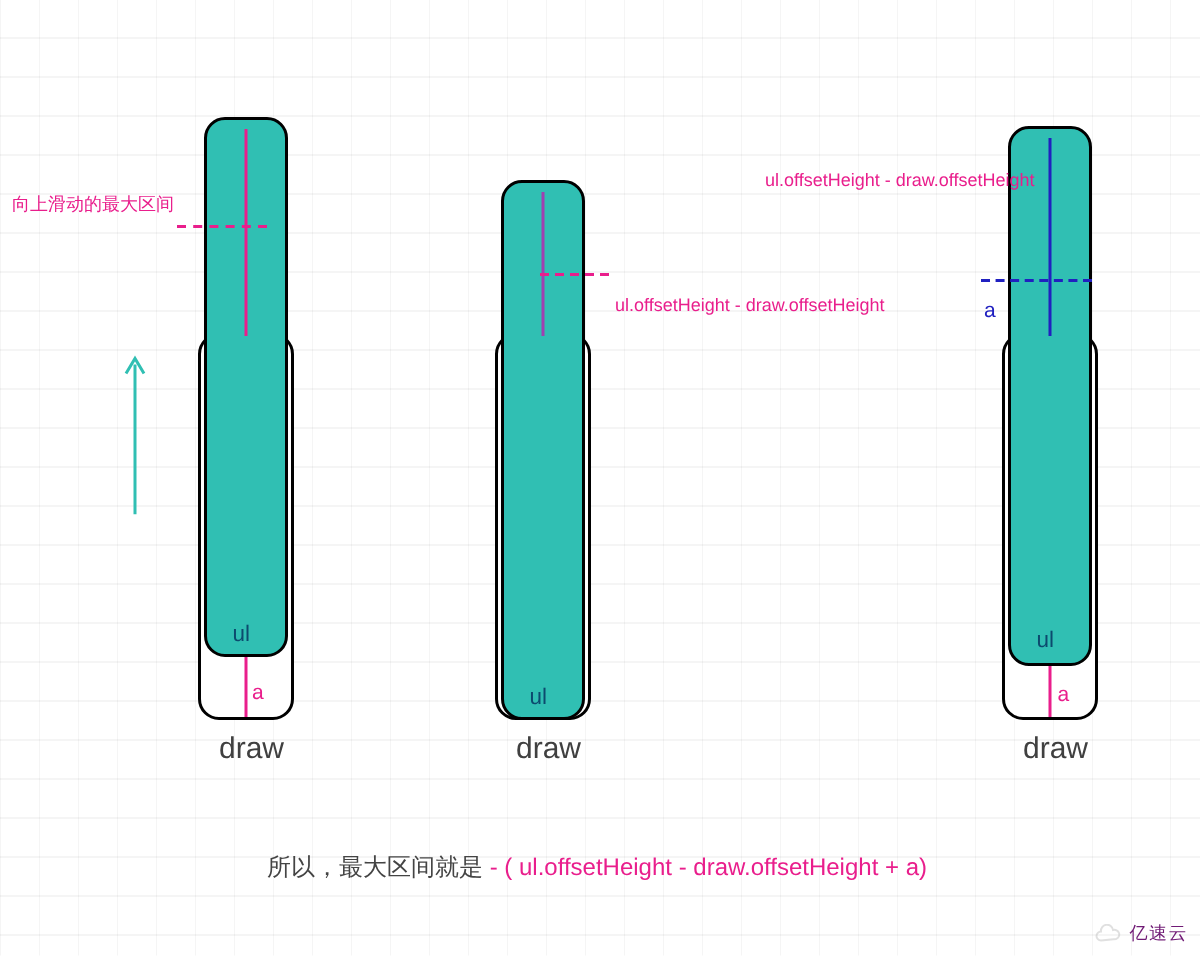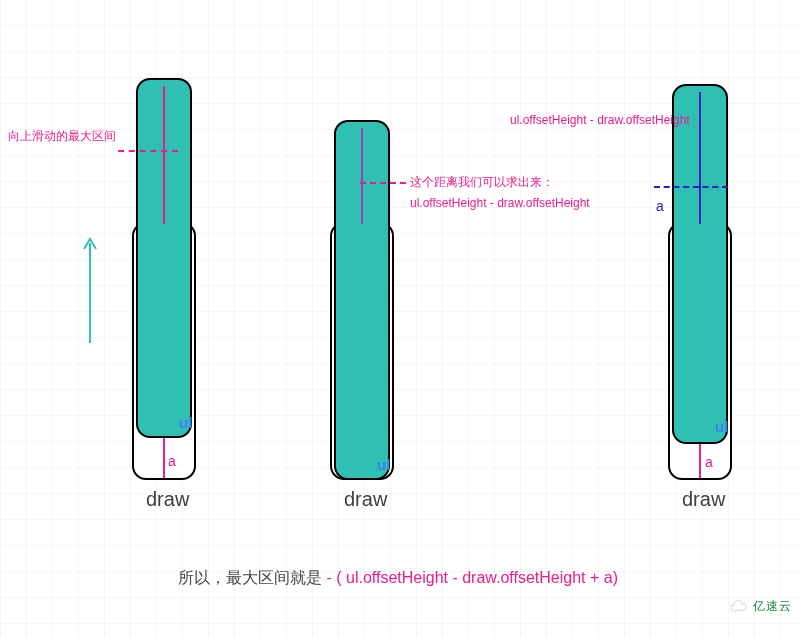--- a/index.html
+++ b/index.html
@@ -21,35 +21,34 @@
   }
   .ul-box {
     position: absolute;
     background: #30bfb3;
     border: 2px solid #000;
     border-radius: 14px;
   }
   .lbl {
     position: absolute;
     font-size: 15px;
-    color: #3b82f6;
-    font-weight: 700;
-    margin-left: 24px;
+    color: #0c4a6e;
+    font-weight: 400;
   }
   .label-dark { position: absolute; font-size: 20px; color: #404040; }
   .anno { position: absolute; font-size: 12px; color: #e91e8c; white-space: nowrap; text-align: right; }
   .anno-big { position: absolute; font-size: 16px; color: #444; text-align: center; }
   .formula { color: #e91e8c; }
   .dash-h { position: absolute; border-top: 2px dashed; height: 0; }
   .solid-v { position: absolute; border-left: 2px solid; width: 0; }
   .a-pink { color: #e91e8c; font-size: 14px; }
   .a-blue { color: #2020c0; font-size: 14px; }
   .watermark {
-    position: absolute; right: 8px; bottom: 22px;
-    font-size: 12px; color: #15803d; letter-spacing: 1px;
+    position: absolute; right: 8px; bottom: 6px;
+    font-size: 12px; color: #701a75; letter-spacing: 1px;
     display: flex; align-items: center; gap: 4px;
   }
   .watermark svg { opacity: 0.45; }
   .arrow {
     position: absolute;
   }
 </style>
 </head>
 <body>
 
@@ -74,21 +73,20 @@
     <line x1="8" y1="8" x2="8" y2="108" stroke="#30bfb3" stroke-width="2"></line>
     <polyline points="2,14 8,4 14,14" fill="none" stroke="#30bfb3" stroke-width="2"></polyline>
   </svg>
 
   <div class="draw-box" style="left:330px; top:222px; width:64px; height:258px;"></div>
   <div class="ul-box" style="left:334px; top:120px; width:56px; height:360px;"></div>
 
   <div class="solid-v" style="left:361px; top:128px; height:96px; border-color:#a040b0;"></div>
 
   <div class="dash-h" style="left:360px; top:182px; width:46px; border-color:#e91e8c;"></div>
-  <div class="anno" style="left:410px; top:174px;">这个距离我们可以求出来：</div>
   <div class="anno" style="left:410px; top:196px;">ul.offsetHeight - draw.offsetHeight</div>
 
   <div class="lbl" style="left:353px; top:456px;">ul</div>
   <div class="label-dark" style="left:344px; top:488px;">draw</div>
 
   <div class="draw-box" style="left:668px; top:222px; width:64px; height:258px;"></div>
   <div class="ul-box" style="left:672px; top:84px; width:56px; height:360px;"></div>
 
   <div class="solid-v" style="left:699px; top:92px; height:132px; border-color:#2020c0;"></div>
 

